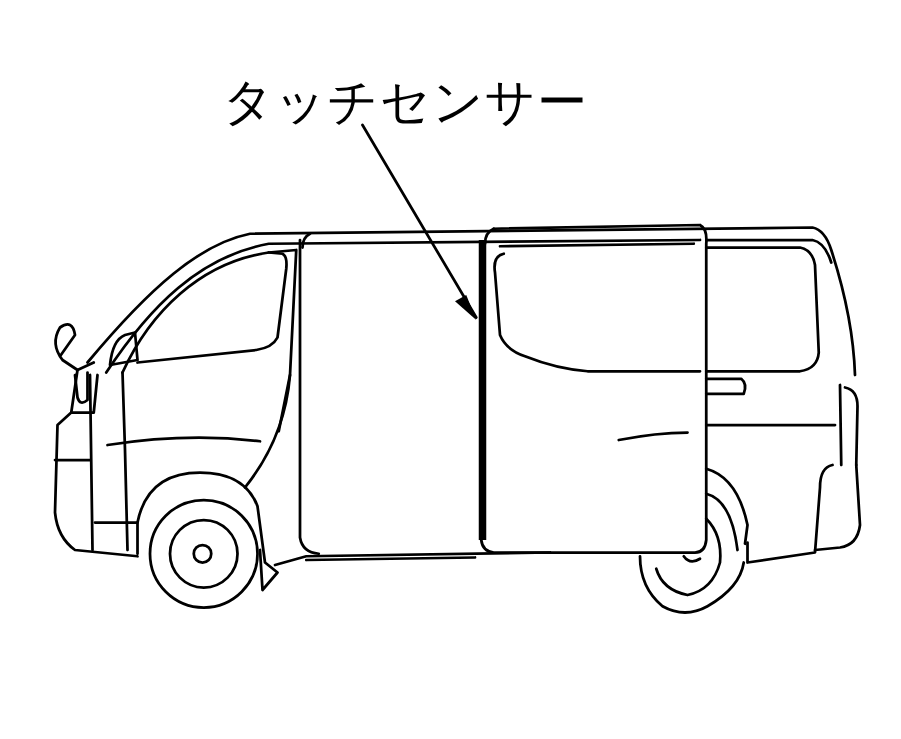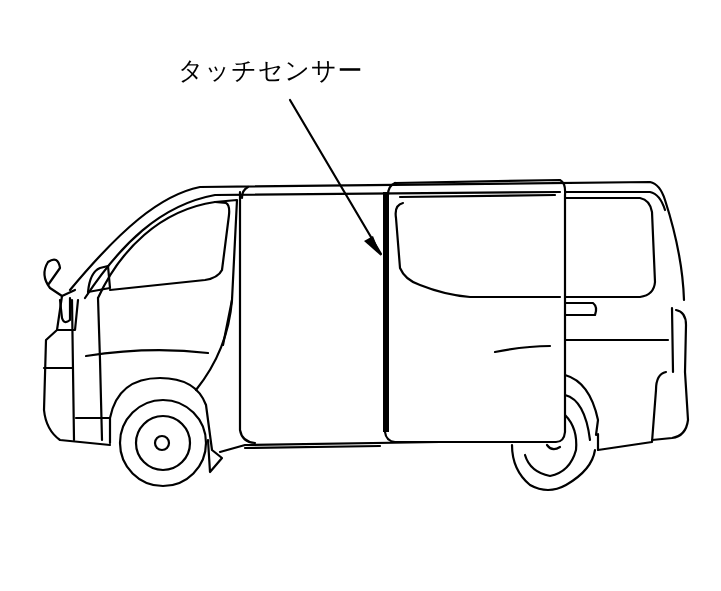--- a/index.html
+++ b/index.html
@@ -1,18 +1,18 @@
 <!DOCTYPE html>
 <html><head>
 <meta charset="utf-8">
 <style>
   html, body { margin:0; padding:0; background:#ffffff; }
   body { width:721px; height:591px; position:relative; overflow:hidden; font-family:"DejaVu Sans", sans-serif; }
   #diagram { position:absolute; left:0; top:0; width:721px; height:591px; }
-  .label { position:absolute; left:178px; top:54px; font-size:25px; color:#000; letter-spacing:1px; white-space:nowrap; font-family:"DejaVu Sans", sans-serif; }
+  .label { position:absolute; left:178px; top:54px; font-size:40px; color:#000; letter-spacing:1px; white-space:nowrap; font-family:"DejaVu Sans", sans-serif; }
   svg .ln { fill:none; stroke:#000; stroke-width:2.2; stroke-linecap:round; stroke-linejoin:round; }
   svg .thick { fill:none; stroke:#000; stroke-width:6; stroke-linecap:butt; }
 </style>
 </head>
 <body>
 
 <div class="label">タッチセンサー</div>
 
 <svg id="diagram" viewBox="0 0 721 591" xmlns="http://www.w3.org/2000/svg">
 

